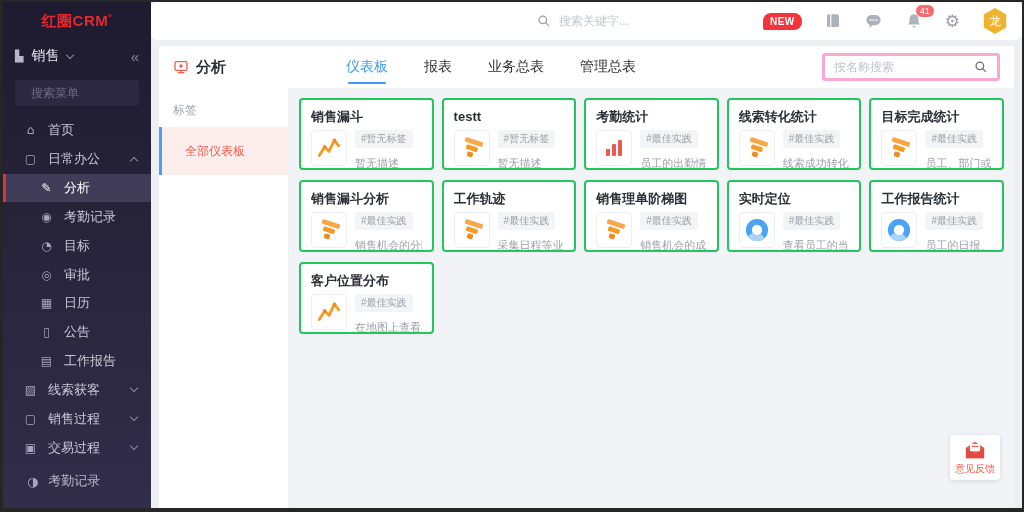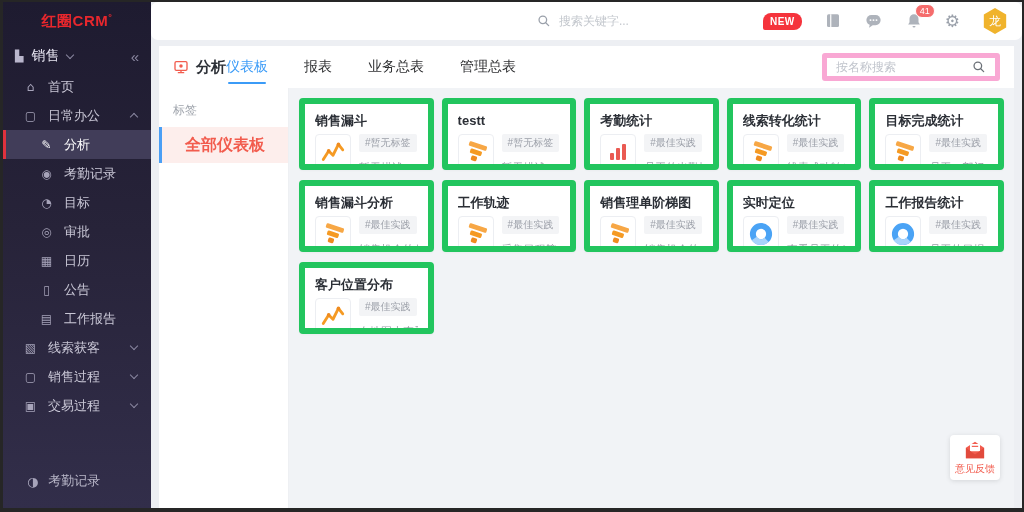--- a/index.html
+++ b/index.html
@@ -41,38 +41,38 @@
   .new-badge { background:#f5333c; color:#fff; font-size:10px; font-weight:bold; padding:3px 7px; border-radius:8px 8px 8px 2px; letter-spacing:.5px; }
   .ticon { position:relative; display:flex; align-items:center; cursor:pointer; }
   .gear-glyph { font-family:"DejaVu Sans",sans-serif; font-size:17px; color:#9aa0aa; }
   .notif-badge { position:absolute; top:-8px; left:10px; background:#f56c6c; color:#fff; font-size:9px; padding:1px 4px; border-radius:8px; border:1px solid #fff; }
   .avatar { width:26px; height:26px; background:#f0b32c; color:#fff; font-size:12px; display:flex; align-items:center; justify-content:center; clip-path:polygon(50% 0,93% 25%,93% 75%,50% 100%,7% 75%,7% 25%); cursor:pointer; }
 
   .content-wrap { flex:1; padding:6px 8px 0 8px; min-height:0; }
   .panel { background:#ffffff; height:100%; display:flex; flex-direction:column; min-height:0; }
   .panel-head { height:42px; flex:0 0 42px; display:flex; align-items:center; padding:0 14px; }
   .ptitle { display:flex; align-items:center; gap:7px; font-size:15px; font-weight:bold; color:#2b2f36; }
-  .tabs { display:flex; gap:36px; height:100%; align-items:center;justify-content:flex-end; }
+  .tabs { display:flex; gap:36px; margin-left:120px; height:100%; align-items:center;justify-content:flex-end; }
   .tab { font-size:14px; color:#303133; cursor:pointer; position:relative; height:100%; display:flex; align-items:center; }
   .tab.active { color:#3b9bf7; }
   .tab.active::after { content:""; position:absolute; left:2px; right:2px; bottom:4px; height:2px; background:#3b9bf7; border-radius:1px; }
-  .name-search { margin-left:auto; width:178px; height:28px; border:5px solid #f9a8d4; border-radius:3px; display:flex; align-items:center; padding:0 9px; gap:6px; }
+  .name-search { margin-left:auto; width:178px; height:28px; border:3px solid #f9a8d4; border-radius:3px; display:flex; align-items:center; padding:0 9px; gap:6px; }
   .name-search input { flex:1; border:none; outline:none; font-size:12px; color:#666; background:transparent; min-width:0; }
   .name-search input::placeholder { color:#c0c4cc; }
 
   .panel-body { flex:1; display:flex; min-height:0; }
   .tags-col { width:130px; flex:0 0 130px; border-right:1px solid #eef0f3; padding-top:6px; }
   .tags-title { padding:8px 14px; color:#a0a5ad; font-size:12px; }
-  .tag-item { height:36px; display:flex; align-items:center; padding-left:26px; font-size:16px; color:#303133; cursor:pointer;font-weight:bold; }
+  .tag-item { height:48px; display:flex; align-items:center; padding-left:26px; font-size:12px; color:#303133; cursor:pointer; }
   .tag-item.active { background:#fdeeec; color:#f25c4e; border-left:3px solid #4a9ff5; padding-left:23px; }
   .tag-item + .tag-item { margin-top:6px; }
 
   .cards-area { flex:1; background:#f1f3f6; padding:10px; position:relative; overflow:hidden; }
   .card-grid { display:grid; grid-template-columns:repeat(5,1fr); gap:10px 8px; align-content:start; }
-  .card { background:#fff; border:6px solid #22c55e; border-radius:4px; padding:8px 10px; height:72px; cursor:pointer; box-shadow:0 1px 2px rgba(0,0,0,.03); overflow:hidden; }
+  .card { background:#fff; border:2px solid #22c55e; border-radius:4px; padding:8px 10px; height:72px; cursor:pointer; box-shadow:0 1px 2px rgba(0,0,0,.03); overflow:hidden; }
   .card-title { font-size:13px; font-weight:bold; color:#2b2f36; line-height:17px; white-space:nowrap; overflow:hidden; }
   .card-body { display:flex; gap:8px; margin-top:5px; align-items:flex-start; }
   .card-icon { width:36px; height:36px; flex:0 0 36px; border:1px solid #eceef2; border-radius:4px; display:flex; align-items:center; justify-content:center; background:#fff; }
   .card-meta { flex:1; min-width:0; }
   .chip { display:inline-block; background:#f3f4f6; color:#9b9fa8; font-size:10px; padding:2px 6px; border-radius:2px; max-width:100%; white-space:nowrap; overflow:hidden; }
   .card-desc { margin-top:4px; font-size:11px; color:#9b9fa8; white-space:nowrap; overflow:hidden; }
 
   .feedback { position:absolute; right:14px; bottom:28px; background:#fff; border-radius:4px; box-shadow:0 1px 5px rgba(0,0,0,.12); padding:5px 5px 4px; display:flex; flex-direction:column; align-items:center; gap:2px; cursor:pointer; }
   .feedback .fb-label { font-size:10px; color:#f25c4e; }
 </style>
@@ -84,20 +84,27 @@
   <div class="sidebar">
     <div class="logo">
       <span>红圈CRM</span>
         <sup>°</sup>
     </div>
     <div class="workspace">
       <span class="ws-icon">▙</span>
       <span>销售</span>
       <span class="chev down"></span>
       <span class="collapse">«</span>
+    </div>
+    <div class="side-search">
+      <svg width="12" height="12" viewBox="0 0 24 24">
+          <circle cx="10" cy="10" r="6.5" fill="none" stroke="#6f6c85" stroke-width="2.4"></circle>
+          <line x1="15" y1="15" x2="20" y2="20" stroke="#6f6c85" stroke-width="2.4" stroke-linecap="round"></line>
+        </svg>
+      <input placeholder="搜索菜单" style="">
     </div>
     <div class="menu" id="sidebar-menu">
         <div class="mrow">
           <span class="micon">⌂</span>
           <span class="mlabel">首页</span>
         </div>
         <div class="mrow">
           <span class="micon">▢</span>
           <span class="mlabel">日常办公</span>
           <span class="chev up"></span>

